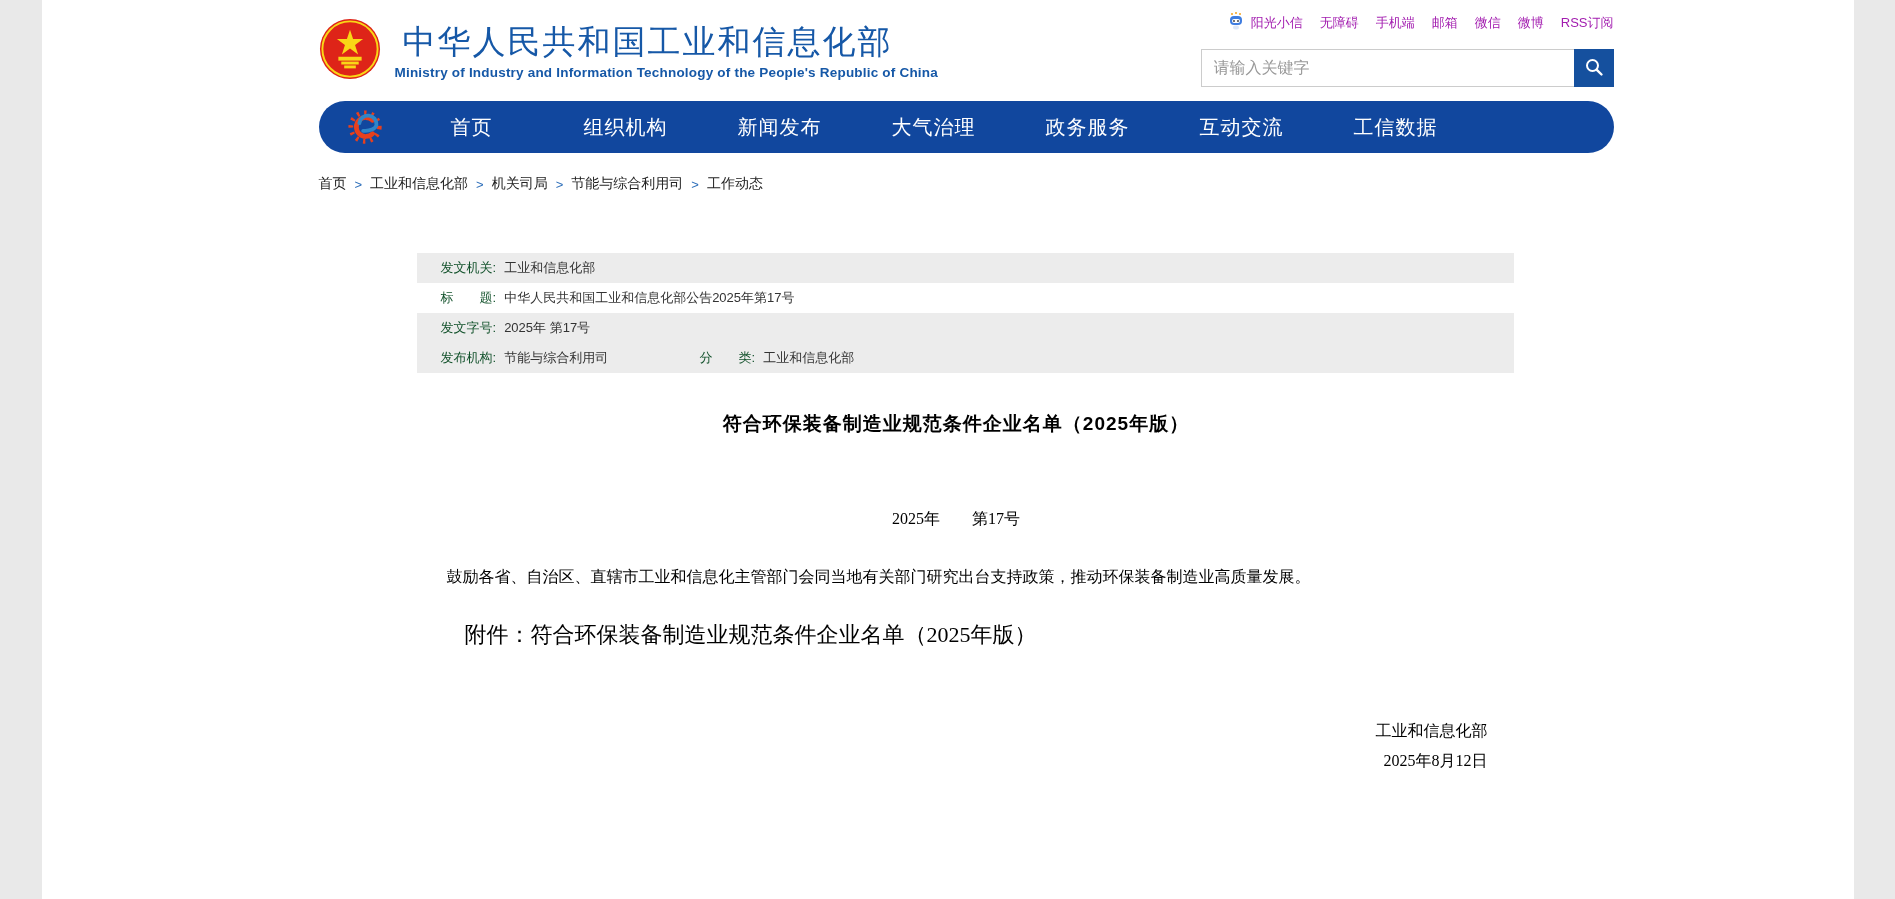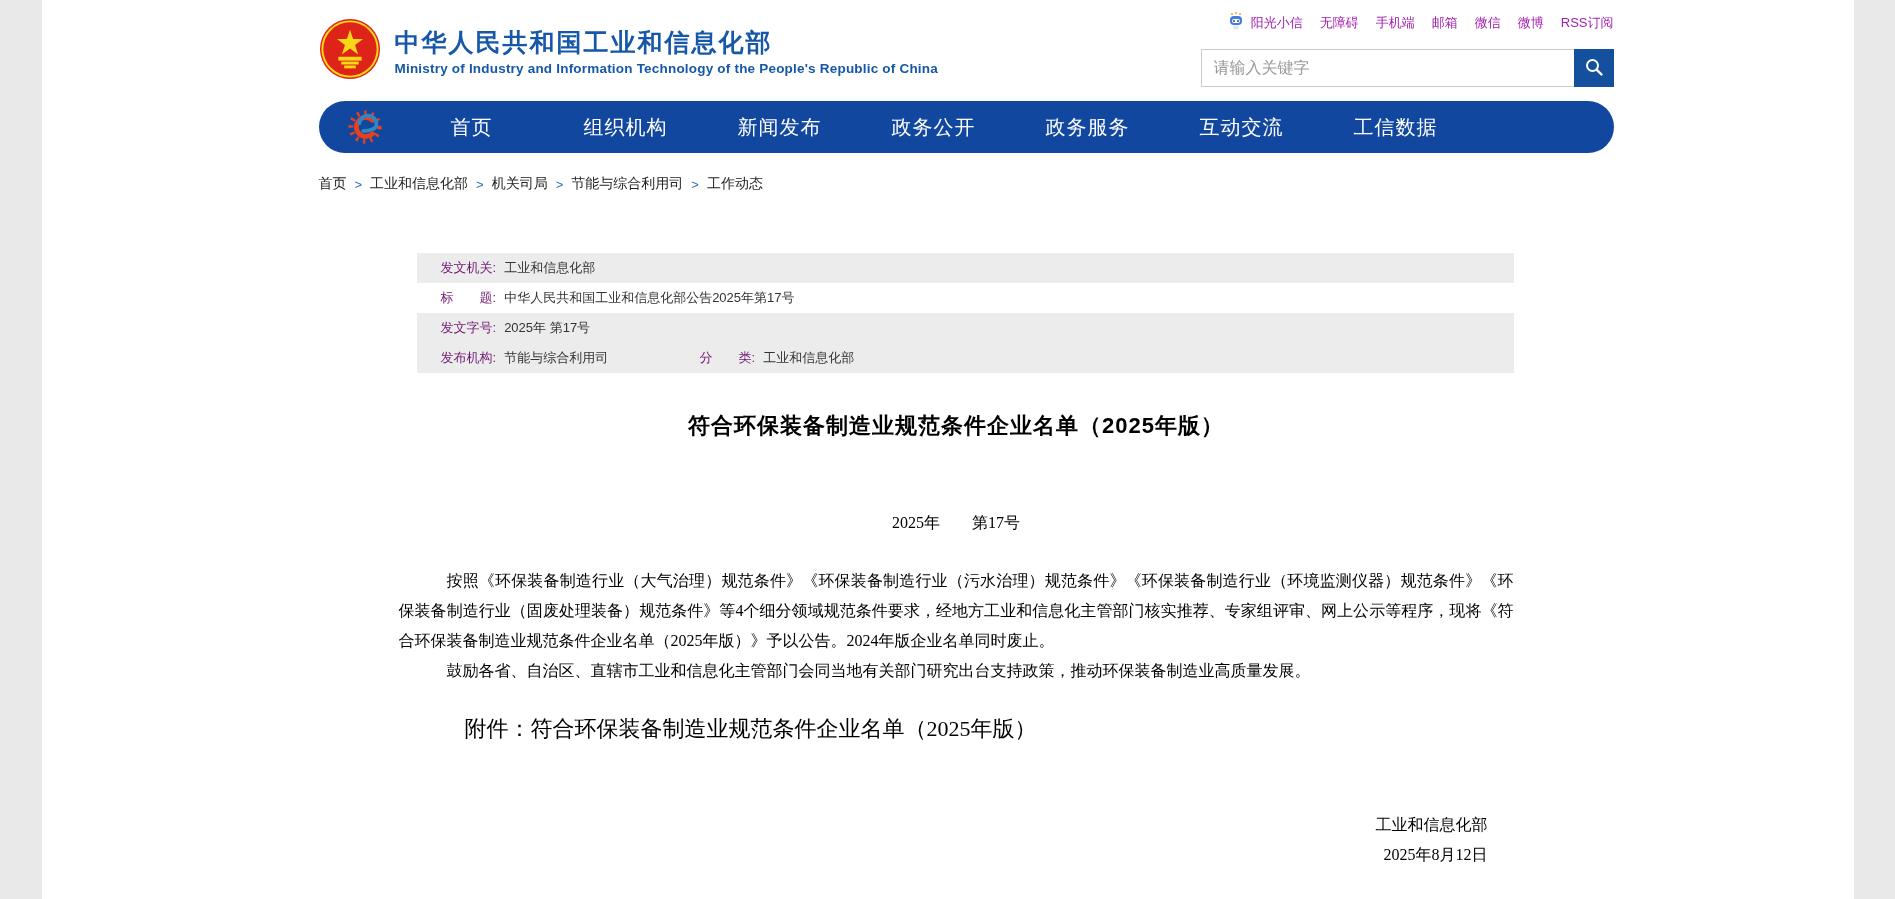--- a/index.html
+++ b/index.html
@@ -5,21 +5,21 @@
   * { margin:0; padding:0; box-sizing:border-box; }
   html,body { background:#e9e9e9; font-family:"Liberation Sans", sans-serif; }
   .viewport { width:1895px; height:899px; overflow:hidden; background:#e9e9e9; }
   .page { width:1812px; height:899px; margin:0 auto; background:#fff; }
   .container { width:1295px; margin-left:277px; }
 
   
   .site-header { padding-top:10px; }
   .header-inner { display:flex; justify-content:space-between; align-items:flex-start; }
   .brand { display:flex; align-items:center; gap:14px; padding-top:8px; cursor:pointer; }
-  .brand-text .site-title { font-size:25px; font-weight:bold; color:var(--brand-blue,#1658a7); letter-spacing:2px; line-height:1.2; }
+  .brand-text .site-title { font-size:33px; font-weight:normal; color:var(--brand-blue,#1658a7); letter-spacing:2px; line-height:1.2;margin-left:8px; }
   .brand-text .site-subtitle { font-size:13.5px; font-weight:bold; color:var(--brand-blue,#1658a7); margin-top:4px; letter-spacing:0.2px; }
   .header-right { display:flex; flex-direction:column; align-items:flex-end; gap:16px; }
   .utility-links { display:flex; align-items:center; gap:17px; font-size:13px; color:#333; padding-top:2px; }
   .ulink { display:flex; align-items:center; gap:7px; color:#a21caf; text-decoration:none; cursor:pointer; white-space:nowrap; }
   .search-box { display:flex; width:413px; height:38px; }
   .search-box input { flex:1; border:1px solid #ccc; border-right:none; padding:16px 12px; font-size:16px; color:#333; outline:none; font-family:"Liberation Sans",sans-serif; }
   .search-box input::placeholder { color:#999; }
   .search-btn { width:40px; height:38px; background:var(--search-button-blue,#15509e); border:none; cursor:pointer; display:flex; align-items:center; justify-content:center; }
 
   
@@ -33,25 +33,25 @@
   .breadcrumb a { color:#222; text-decoration:none; cursor:pointer; }
   .breadcrumb .sep { color:#2e6fba; font-size:13px; }
 
   
   .article { width:1115px; margin-left:80px; }
   .meta-table { width:1097px; margin-left:18px; margin-top:60px; font-size:13px; color:#333; }
   .meta-row { height:30px; display:flex; align-items:center; padding-left:24px; background:#fff; }
   .meta-row.alt { background:var(--row-gray,#ececec); }
   .meta-cell { display:flex; white-space:pre; }
   .meta-cell.c1 { width:259px; }
-  .meta-label { color:#701a75; }
+  .meta-label { color:#14532d; }
   .meta-value { color:#333; margin-left:8px; }
 
   
-  .doc-title { margin-top:38px; text-align:center; font-size:22px; font-weight:bold; color:#000; letter-spacing:1px; font-family:"Liberation Sans",sans-serif; }
+  .doc-title { margin-top:38px; text-align:center; font-size:19px; font-weight:bold; color:#000; letter-spacing:1px; font-family:"Liberation Sans",sans-serif; }
   .doc-number { margin-top:72px; text-align:center; font-size:16px; color:#000; font-family:"Liberation Serif",serif; }
   .doc-body { margin-top:32px; font-family:"Liberation Serif",serif; }
   .body-para { font-size:16px; line-height:30px; color:#000; text-indent:3em; text-align:justify; }
   .attachment-line { margin-top:28px; font-size:22px; line-height:30px; text-indent:3em; }
   .attachment-line a { color:#000; text-decoration:none; cursor:pointer; }
   .signature { margin-top:66px; text-align:right; font-size:16px; line-height:30px; color:#000; font-family:"Liberation Serif",serif; }
   .signature .sig-org { margin-right:26px; }
   .signature .sig-date { margin-right:26px; }
 </style>
 </head>
@@ -125,21 +125,21 @@
           <span class="nav-logo">
             <svg width="38" height="38" viewBox="0 0 40 40">
               <circle cx="19" cy="20" r="15" fill="none" stroke="#e8401c" stroke-width="5" stroke-dasharray="2.5 5.2"></circle>
               <path d="M 27 13 A 10 10 0 1 0 27 27" fill="none" stroke="#e8401c" stroke-width="5" stroke-linecap="round"></path>
               <path d="M 13 16 A 9 9 0 0 1 31 18 A 12 7 0 0 1 17 24" fill="none" stroke="#2e86c8" stroke-width="4" stroke-linecap="round"></path>
             </svg>
           </span>
           <a class="nav-item">首页</a>
           <a class="nav-item">组织机构</a>
           <a class="nav-item">新闻发布</a>
-          <a class="nav-item">政务公开</a>
+          <a class="nav-item">大气治理</a>
           <a class="nav-item">政务服务</a>
           <a class="nav-item">互动交流</a>
           <a class="nav-item">工信数据</a>
         </nav>
       </div>
     </div>
 
     <div class="container">
       <div class="breadcrumb">
         <a>首页</a>
@@ -184,21 +184,20 @@
               <span class="meta-value">工业和信息化部</span>
             </div>
           </div>
         </div>
 
         <h1 class="doc-title">符合环保装备制造业规范条件企业名单（2025年版）</h1>
 
         <div class="doc-number">2025年　　第17号</div>
 
         <div class="doc-body">
-          <p class="body-para">按照《环保装备制造行业（大气治理）规范条件》《环保装备制造行业（污水治理）规范条件》《环保装备制造行业（环境监测仪器）规范条件》《环保装备制造行业（固废处理装备）规范条件》等4个细分领域规范条件要求，经地方工业和信息化主管部门核实推荐、专家组评审、网上公示等程序，现将《符合环保装备制造业规范条件企业名单（2025年版）》予以公告。2024年版企业名单同时废止。</p>
           <p class="body-para">鼓励各省、自治区、直辖市工业和信息化主管部门会同当地有关部门研究出台支持政策，推动环保装备制造业高质量发展。</p>
           <p class="attachment-line">
             <a>附件：符合环保装备制造业规范条件企业名单（2025年版）</a>
           </p>
           <div class="signature">
             <div class="sig-org">工业和信息化部</div>
             <div class="sig-date">2025年8月12日</div>
           </div>
         </div>
 

